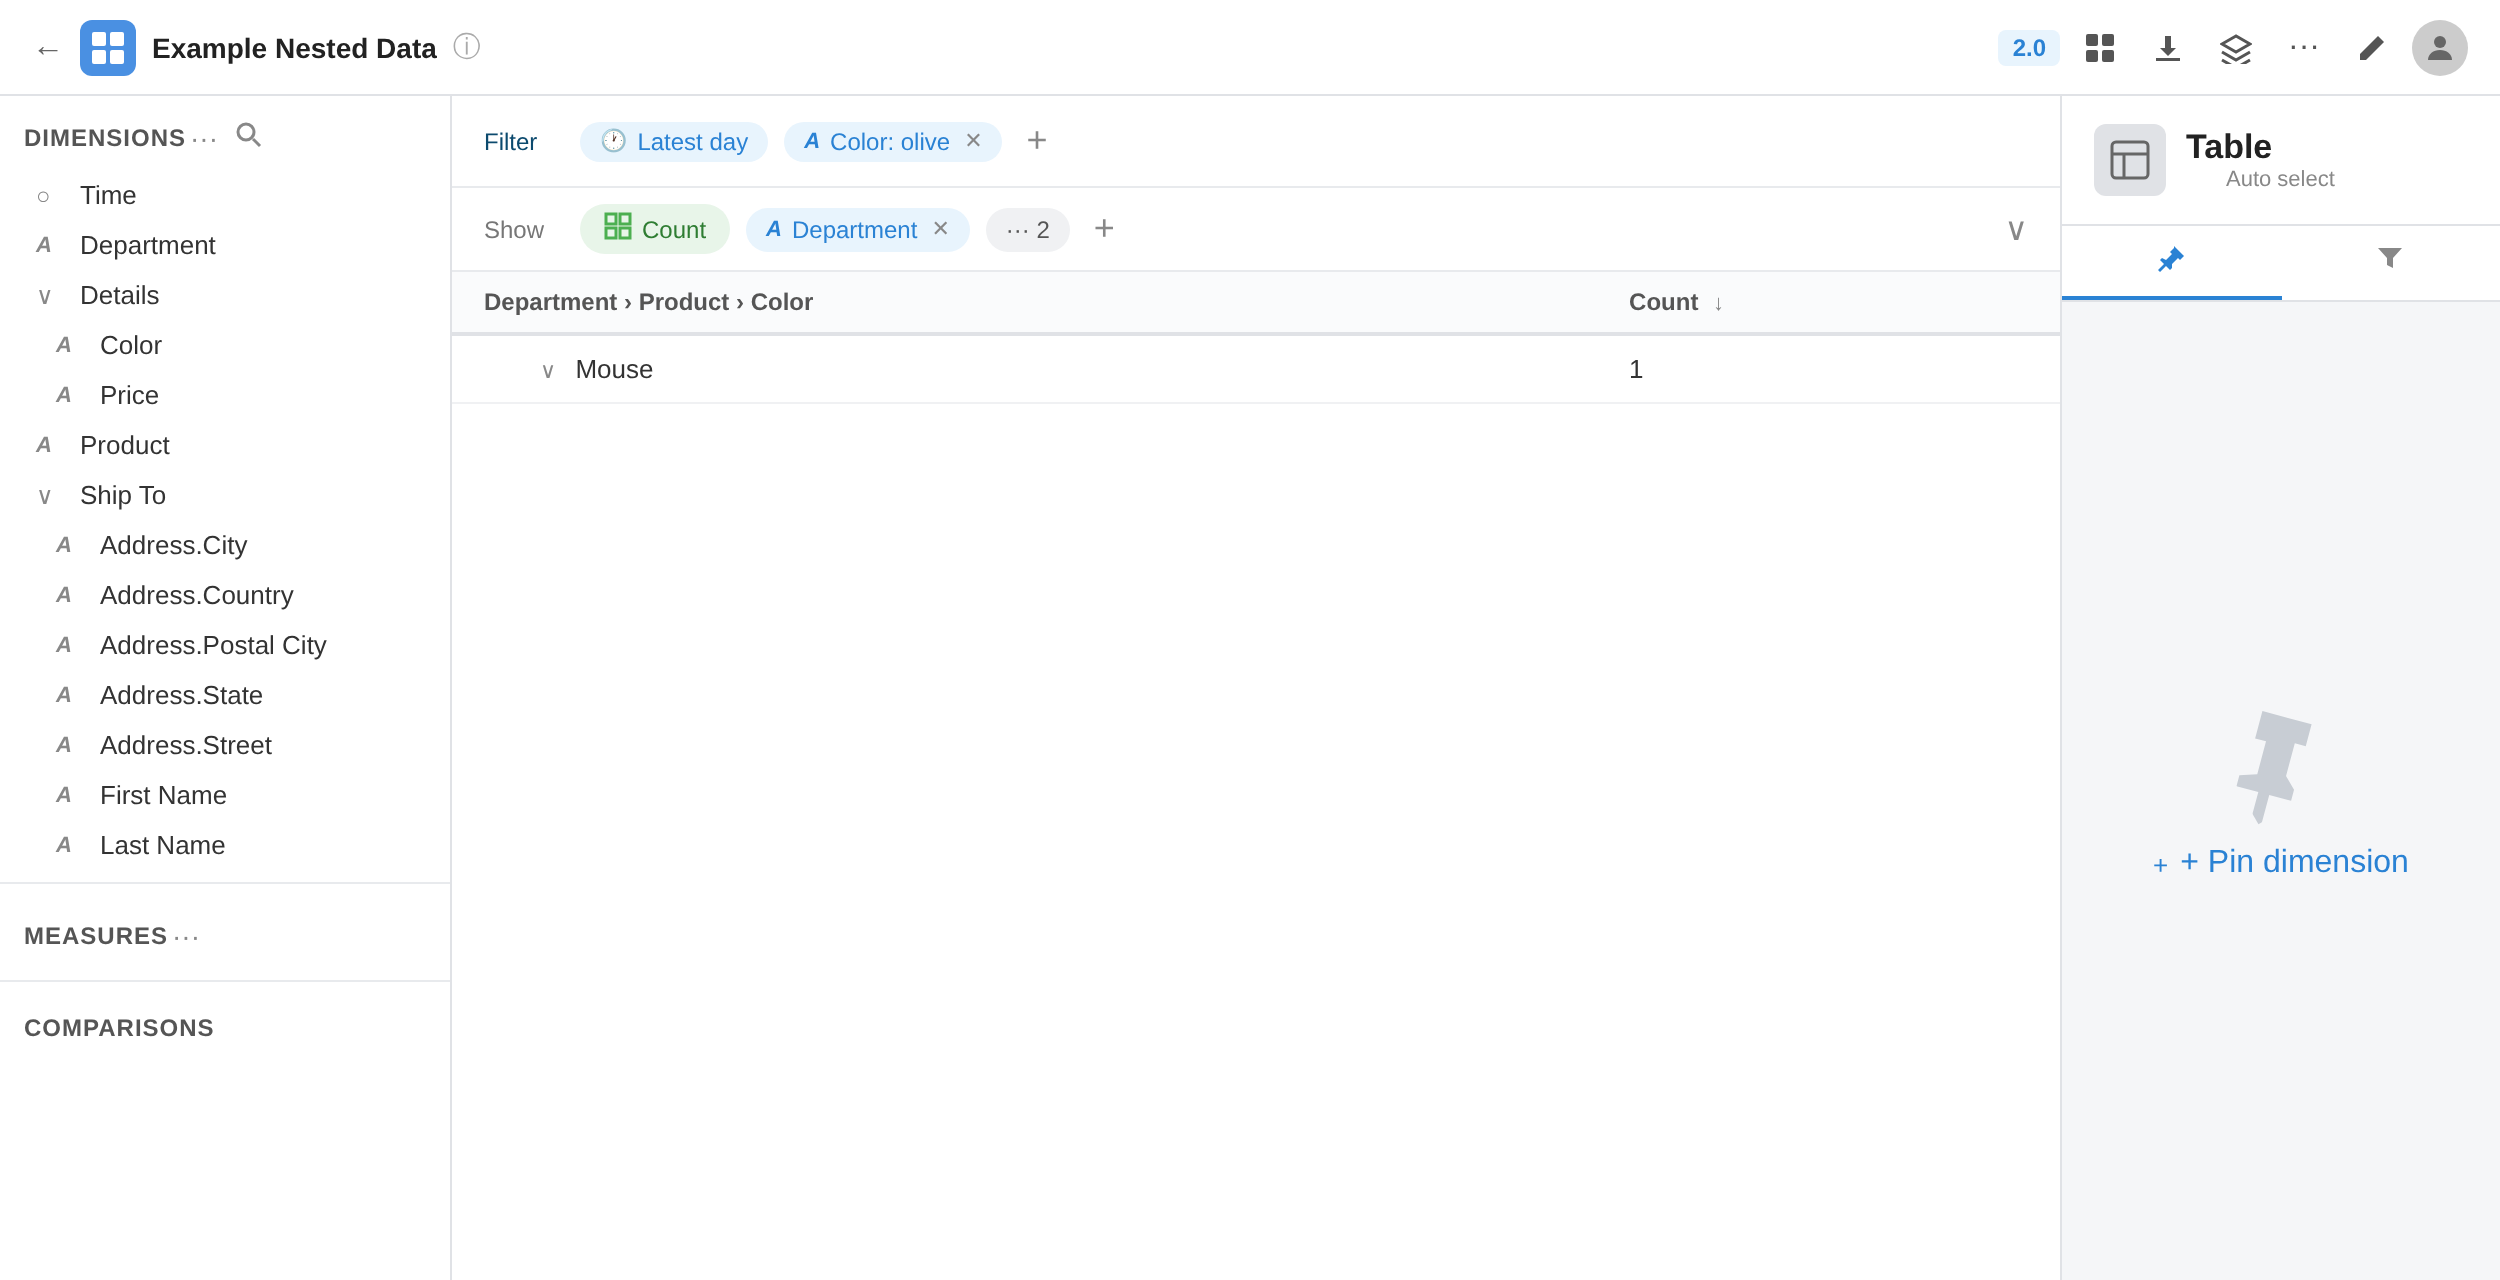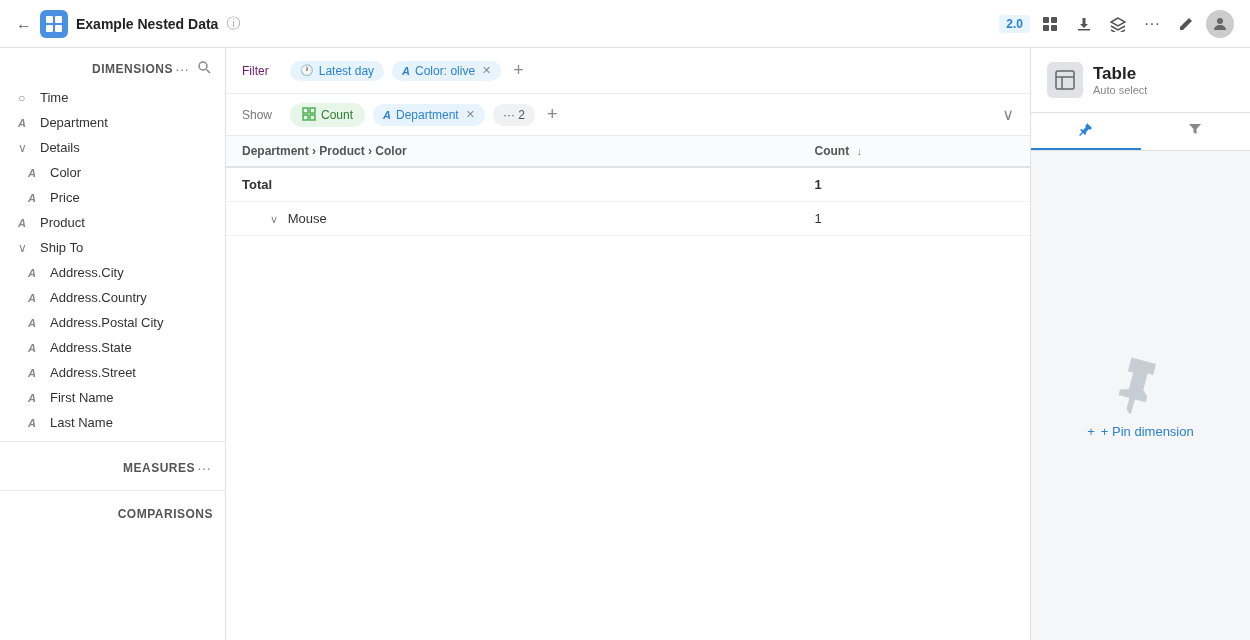--- a/index.html
+++ b/index.html
@@ -25,21 +25,21 @@
     
     .main-layout { display: flex; height: calc(640px - 48px); }
 
     
     .sidebar {
       width: 226px; min-width: 226px; background: #fff;
       border-right: 1px solid #e0e2e6;
       display: flex; flex-direction: column; overflow-y: auto;
     }
     .sidebar-section-header {
-      display: flex; align-items: center; justify-content: flex-end;
+      display: flex; align-items: center; justify-content: flex-start;
       padding: 10px 12px 6px 12px;
     }
     .sidebar-section-title { font-size: 12px; font-weight: 700; color: #555; text-transform: uppercase; letter-spacing: 0.5px; }
     .sidebar-section-actions { display: flex; gap: 4px; }
     .sidebar-action-btn { background: none; border: none; cursor: pointer; color: #888; font-size: 14px; padding: 2px; border-radius: 3px; }
 
     .sidebar-item {
       display: flex; align-items: center; gap: 6px;
       padding: 5px 12px 5px 14px;
       cursor: pointer; border-radius: 4px; margin: 0 4px;
@@ -54,21 +54,21 @@
     .content-area {
       flex: 1; display: flex; flex-direction: column;
       background: #fff; min-width: 0;
     }
 
     
     .filter-bar {
       display: flex; align-items: center; gap: 8px;
       padding: 10px 16px; border-bottom: 1px solid #e8eaed;
     }
-    .filter-label { font-size: 12px; color: #701a75; font-weight: 500; min-width: 40px; }
+    .filter-label { font-size: 12px; color: #0c4a6e; font-weight: 500; min-width: 40px; }
     .filter-chip {
       display: flex; align-items: center; gap: 5px;
       background: #e8f4fd; border-radius: 14px;
       padding: 3px 10px; font-size: 12px; color: #2a82d4; cursor: pointer;
     }
     .filter-chip-icon { font-size: 11px; }
     .filter-chip-close { cursor: pointer; color: #888; margin-left: 2px; font-size: 11px; }
     .filter-add-btn { background: none; border: none; cursor: pointer; color: #888; font-size: 18px; padding: 2px 4px; }
 
     
@@ -120,21 +120,21 @@
       background: #f5f6f8; border-left: 1px solid #e0e2e6;
       display: flex; flex-direction: column;
     }
     .right-panel-header {
       display: flex; align-items: center; gap: 10px;
       padding: 14px 16px; border-bottom: 1px solid #e0e2e6;
       background: #fff;
     }
     .panel-icon { width: 36px; height: 36px; background: #e0e2e6; border-radius: 6px; display: flex; align-items: center; justify-content: center; }
     .panel-title { font-size: 17px; font-weight: 600; color: #222; }
-    .panel-subtitle { font-size: 11px; color: #888; }
+    .panel-subtitle { font-size: 11px; color: #888; margin-left: 20px; }
     .right-panel-tabs { display: flex; border-bottom: 1px solid #e0e2e6; background: #fff; }
     .panel-tab { flex: 1; padding: 8px; text-align: center; cursor: pointer; color: #888; font-size: 13px; border-bottom: 2px solid transparent; }
     .panel-tab.active { color: #2a82d4; border-bottom: 2px solid #2a82d4; }
     .panel-body { flex: 1; display: flex; flex-direction: column; align-items: center; justify-content: center; gap: 12px; padding: 20px; }
     .pin-dimension-btn {
       display: flex; align-items: center; gap: 6px;
       color: #2a82d4; cursor: pointer; font-size: 13px;
       background: none; border: none;
     }
   </style>
@@ -330,24 +330,20 @@
             <th>
               <span>Department › Product › Color</span>
             </th>
             <th>
               <span>Count</span>
               <span class="sort-icon">↓</span>
             </th>
           </tr>
         </thead>
         <tbody>
-          <tr class="row-total">
-            <td>Total</td>
-            <td>1</td>
-          </tr>
           <tr>
             <td style="padding-left: 44px;">
               <span class="expand-icon">∨</span>
               <span>Mouse</span>
             </td>
             <td>1</td>
           </tr>
         </tbody>
       </table>
     </div>
@@ -382,18 +378,18 @@
     </div>
 
     <div class="panel-body">
       <div style="color:#bbb;font-size:52px;transform:rotate(-30deg);display:inline-block;line-height:1;">
         <svg width="52" height="52" viewBox="0 0 52 52" fill="#c8cdd4">
           <path d="M30 4l18 18-8 8-4-4-12 12v8l-4 4-8-8-12 12-4-4 12-12-8-8 4-4 8 4 12-12-4-4 8-8z"></path>
         </svg>
       </div>
       <button class="pin-dimension-btn">
         <span>+</span>
-        <span style="font-size:13px;">+ Pin dimension</span>
+        <span style="font-size:16px;">+ Pin dimension</span>
       </button>
     </div>
   </div>
 
 </div>
 
 </body></html>

